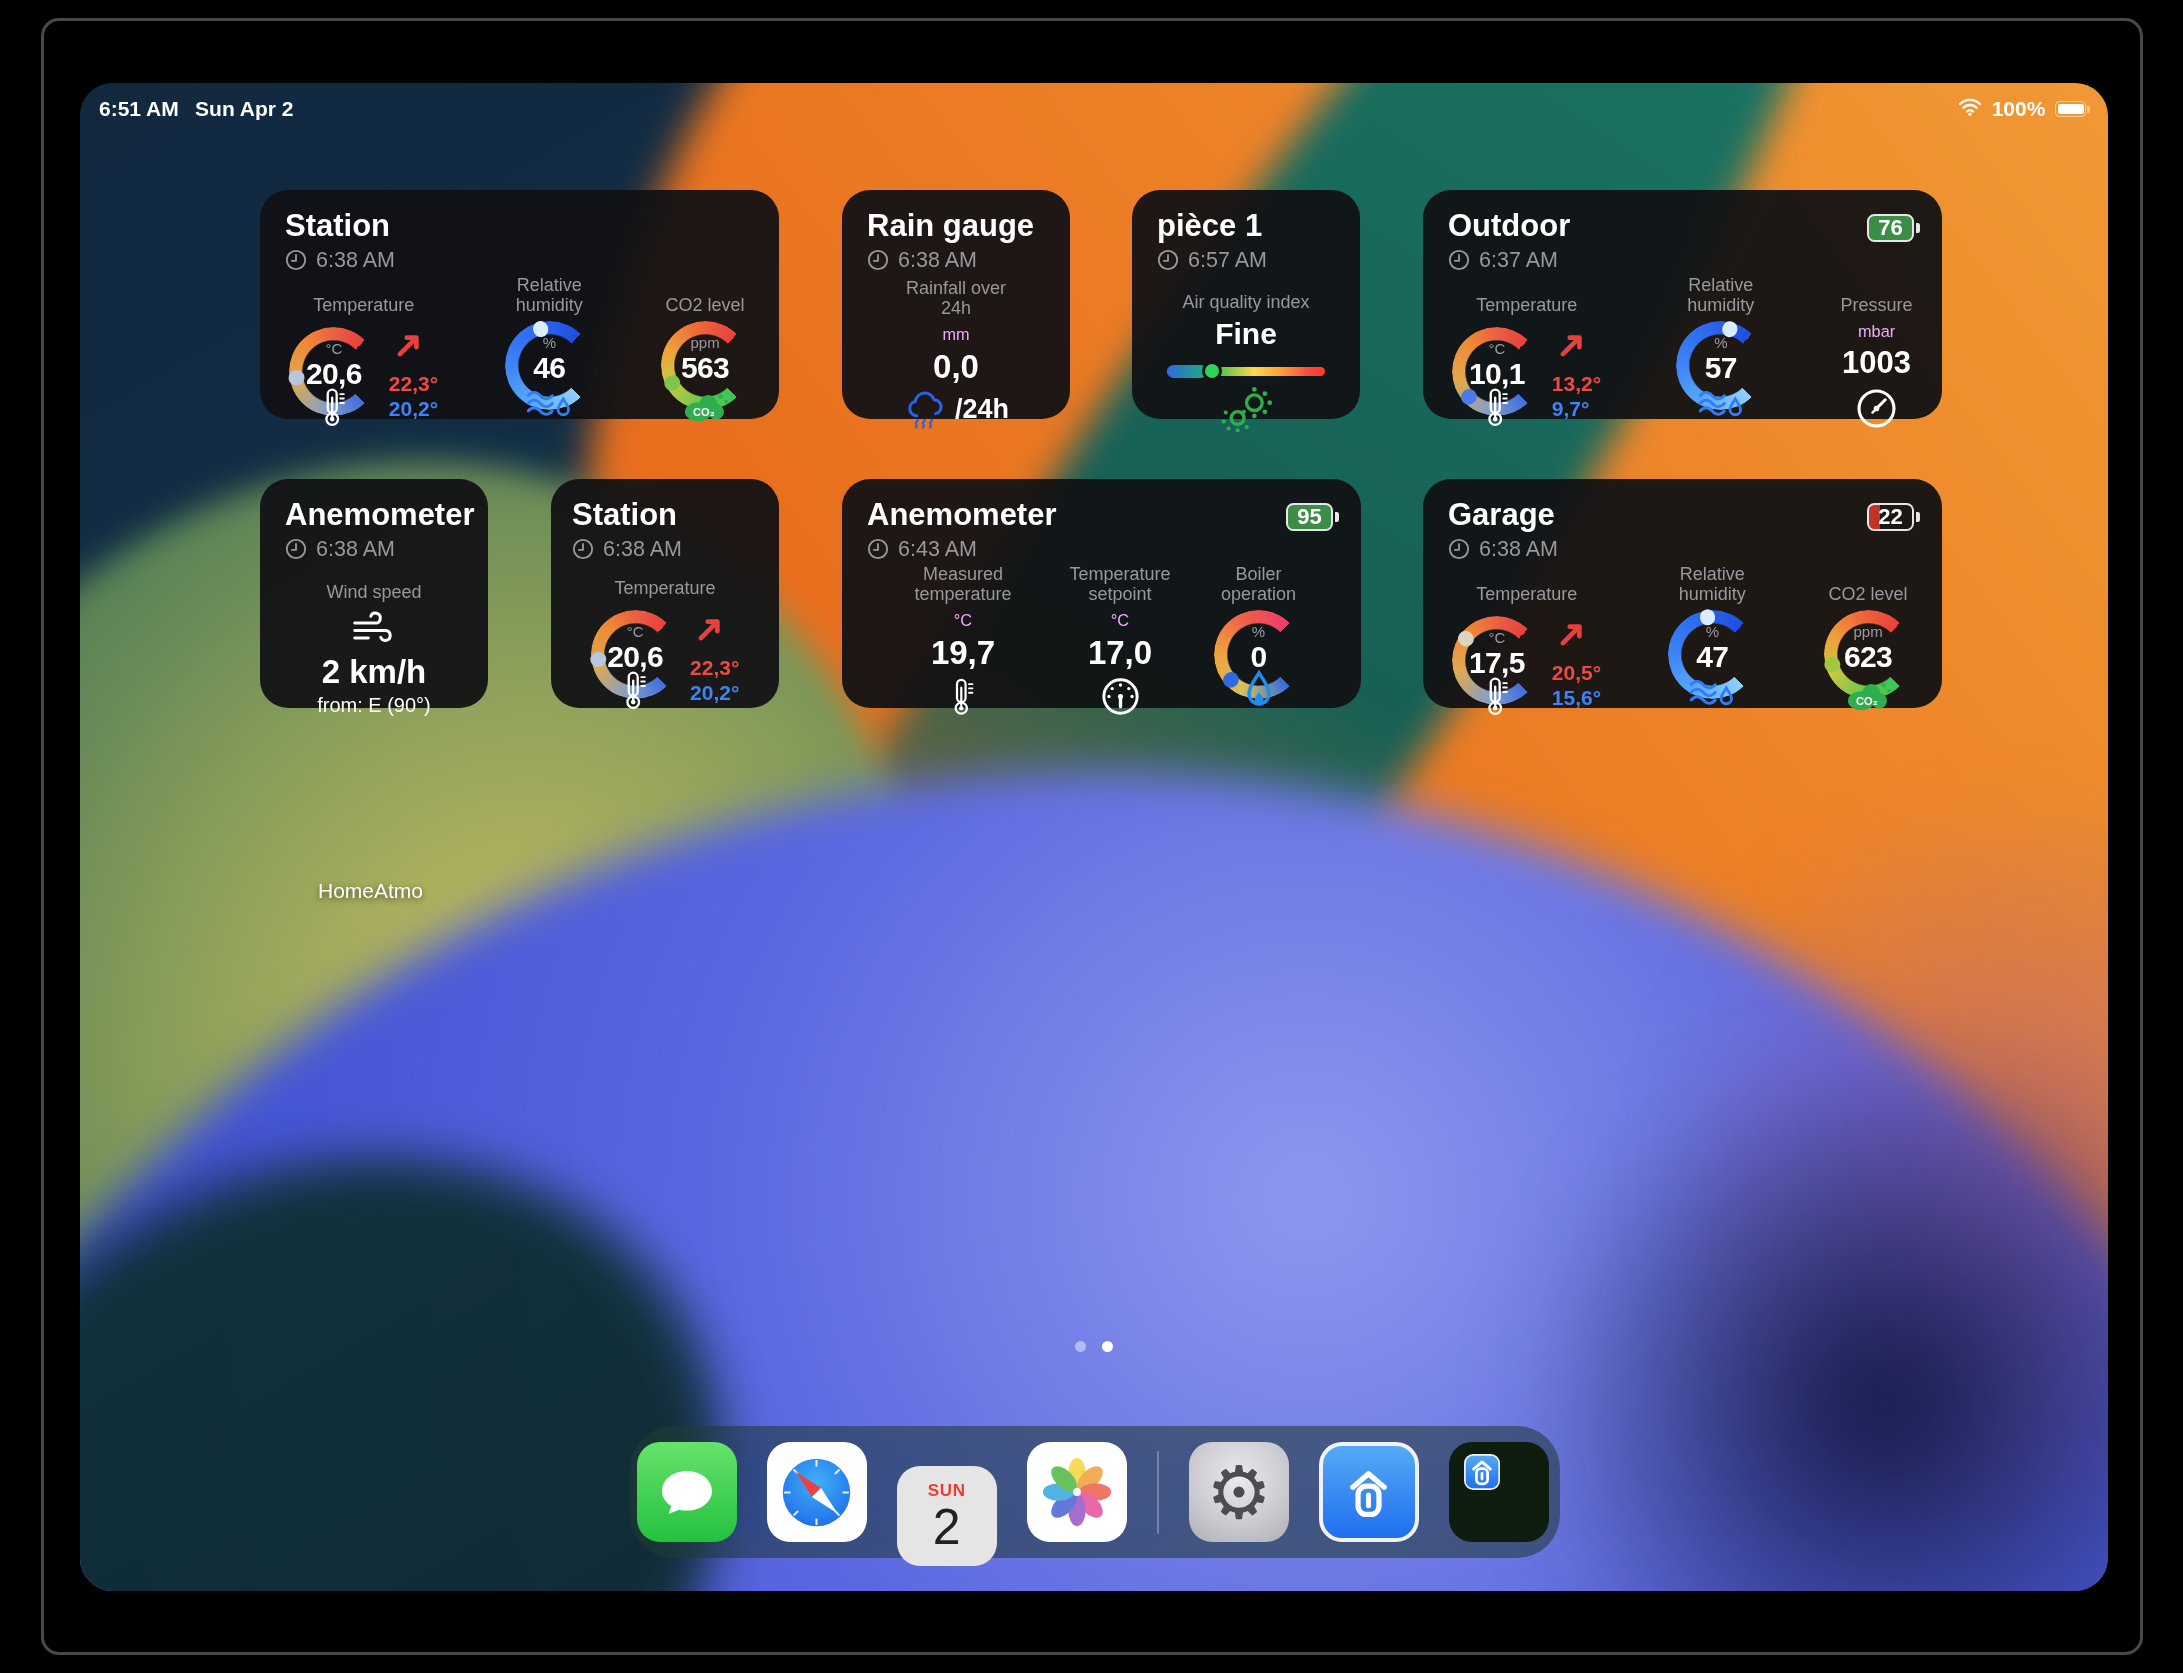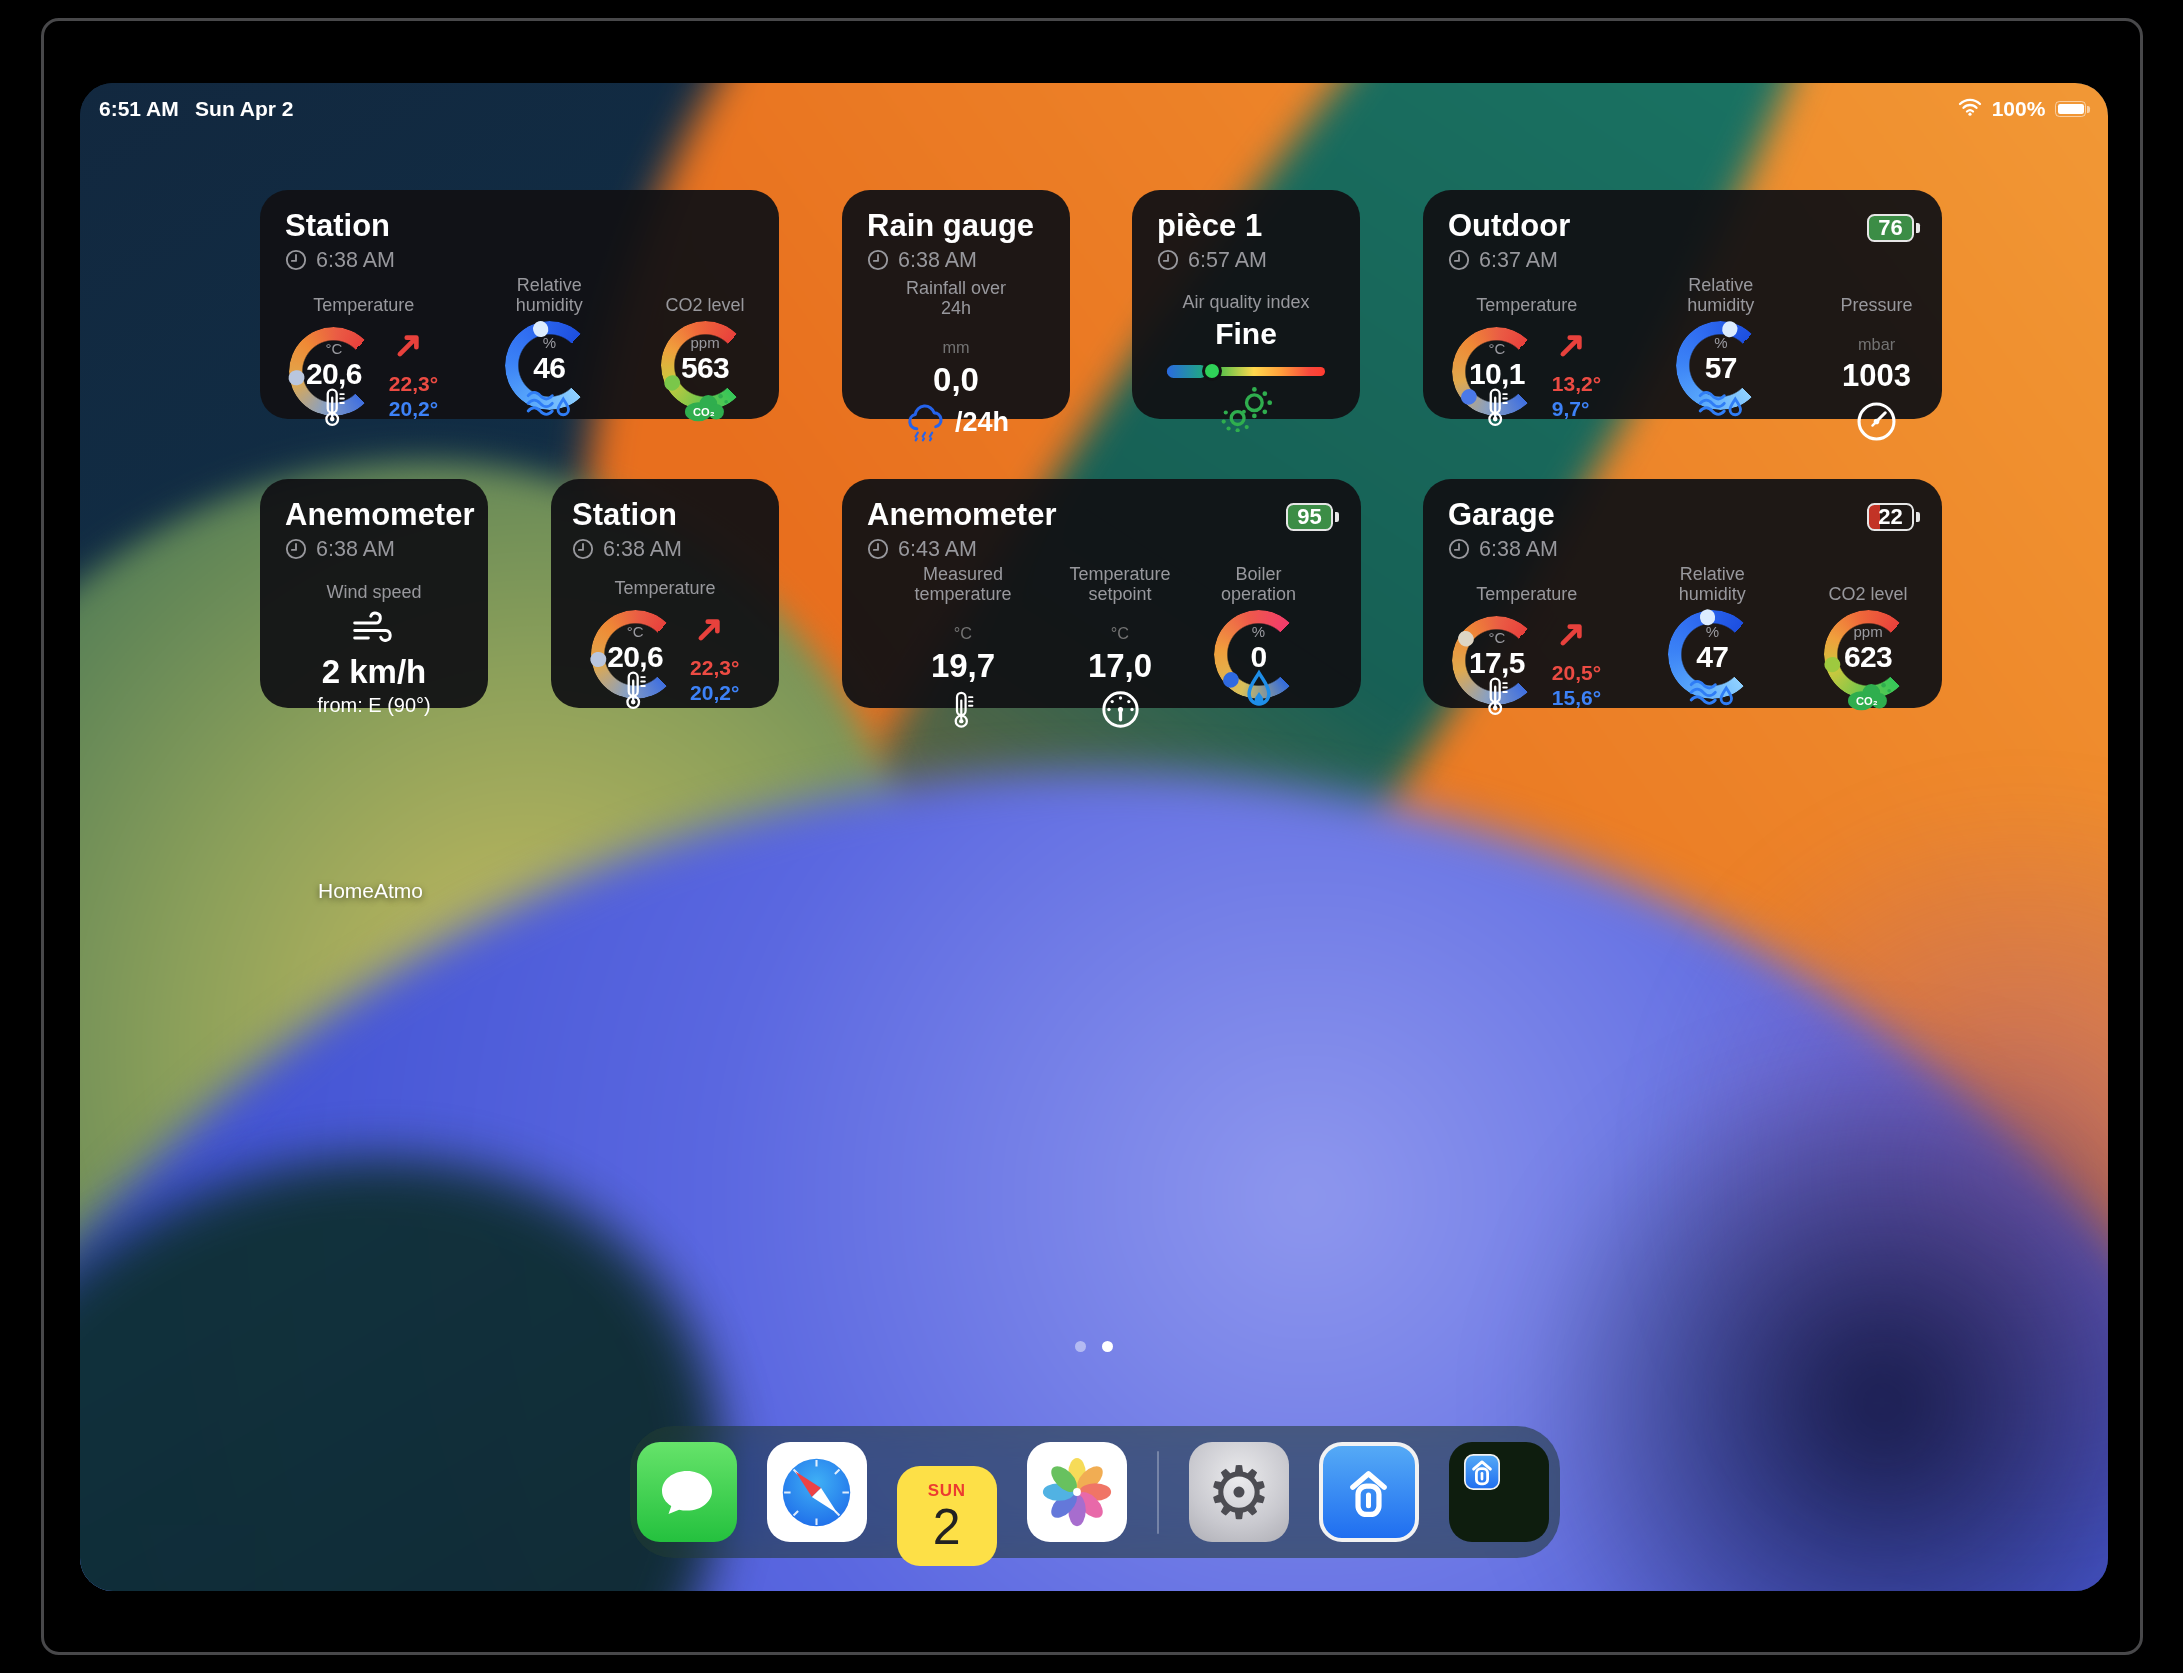--- a/index.html
+++ b/index.html
@@ -54,21 +54,21 @@
           border:2.2px solid #e6e6e6; border-radius:7.4px; display:flex; align-items:center; justify-content:center;
           font-size:22px; font-weight:700; color:#fff; }
   .batt::after { content:""; position:absolute; right:-8.1px; width:3.7px; height:10.4px; background:#e6e6e6; border-radius:0 2.2px 2.2px 0; }
   .batt.green { background:#3c8d46; }
   .batt.red   { background:linear-gradient(90deg,#c23326 0 26%, rgba(0,0,0,0) 26%); }
 
   .w-metrics { display:flex; justify-content:space-between; padding:0 4.4px; margin-top:1.5px; }
   .m-col { display:flex; flex-direction:column; align-items:center; }
   .m-label { height:41px; display:flex; align-items:flex-end; justify-content:center; text-align:center;
              color:#98989d; font-size:18px; line-height:20px; }
-  .m-unit  { color:#737373; font-size:16.3px; margin-top:20px; }
+  .m-unit  { color:#f0abfc; font-size:16.3px; margin-top:7px; }
   .m-big   { font-size:33px; font-weight:700; margin-top:4.4px; }
 
   
   .t-row { display:flex; align-items:flex-start; margin-top:6px; }
   .gauge { position:relative; width:89px; height:89px; margin-top:6px; flex:none; }
   .ring  { position:absolute; inset:0; border-radius:50%;
            -webkit-mask:radial-gradient(closest-side, transparent calc(100% - 14px), #000 calc(100% - 12.6px));
            mask:radial-gradient(closest-side, transparent calc(100% - 14px), #000 calc(100% - 12.6px)); }
   .ring-temp { background:conic-gradient(from 135deg,#3f6fe0 0deg,#8aa0c0 60deg,#e0a94e 120deg,#ef8a35 180deg,#ea5c44 230deg,#e8413c 270deg,transparent 270deg 360deg); }
   .ring-hum  { background:conic-gradient(from 135deg,#8fd0ff 0deg,#5aa9fb 70deg,#3b82f6 140deg,#2e6af0 200deg,#1d4fe0 270deg,transparent 270deg 360deg); }
@@ -109,21 +109,21 @@
   .dots i.on { background:#fff; }
 
   
   .dock { position:absolute; left:550px; top:1343px; width:930px; height:132px; border-radius:43px;
           background:rgba(38,58,44,.58); backdrop-filter:blur(22px) saturate(160%); display:flex;
           align-items:center; gap:30px; padding:0 6.7px; z-index:4; }
   .ic { width:100px; height:100px; border-radius:23px; position:relative; flex:none; overflow:hidden;
         display:flex; align-items:center; justify-content:center; }
   .ic-msg { background:linear-gradient(180deg,#66e36a 0%,#24c13e 100%); }
   .ic-saf { background:#fff; }
-  .ic-cal { background:#fde047; flex-direction:column;margin-top:47px; }
+  .ic-cal { background:#e5e5e5; flex-direction:column;margin-top:47px; }
   .cal-day { color:#ec3b30; font-size:17px; font-weight:700; letter-spacing:0.7px; margin-top:3px; }
   .cal-num { color:#222; font-size:50px; font-weight:300; line-height:52px; }
   .ic-pho { background:#fff; }
   .ic-set { background:radial-gradient(circle at 50% 35%, #ebebed 0%, #c9c9cf 60%, #aeaeb5 100%); }
   .gear-glyph { font-size:73px; color:#4c4c52; line-height:1; }
   .ic-home { background:linear-gradient(180deg,#55aaf6 0%,#1f6ef0 100%); border:4.4px solid #f2f2f2; }
   .ic-recent { background:#0e1d0e; align-items:flex-start; justify-content:flex-start; }
   .ic-recent .mini { margin:12px 0 0 15px; }
   .dock-sep { width:2.2px; height:83px; background:rgba(255,255,255,.28); border-radius:1.5px; flex:none; }
 </style>

